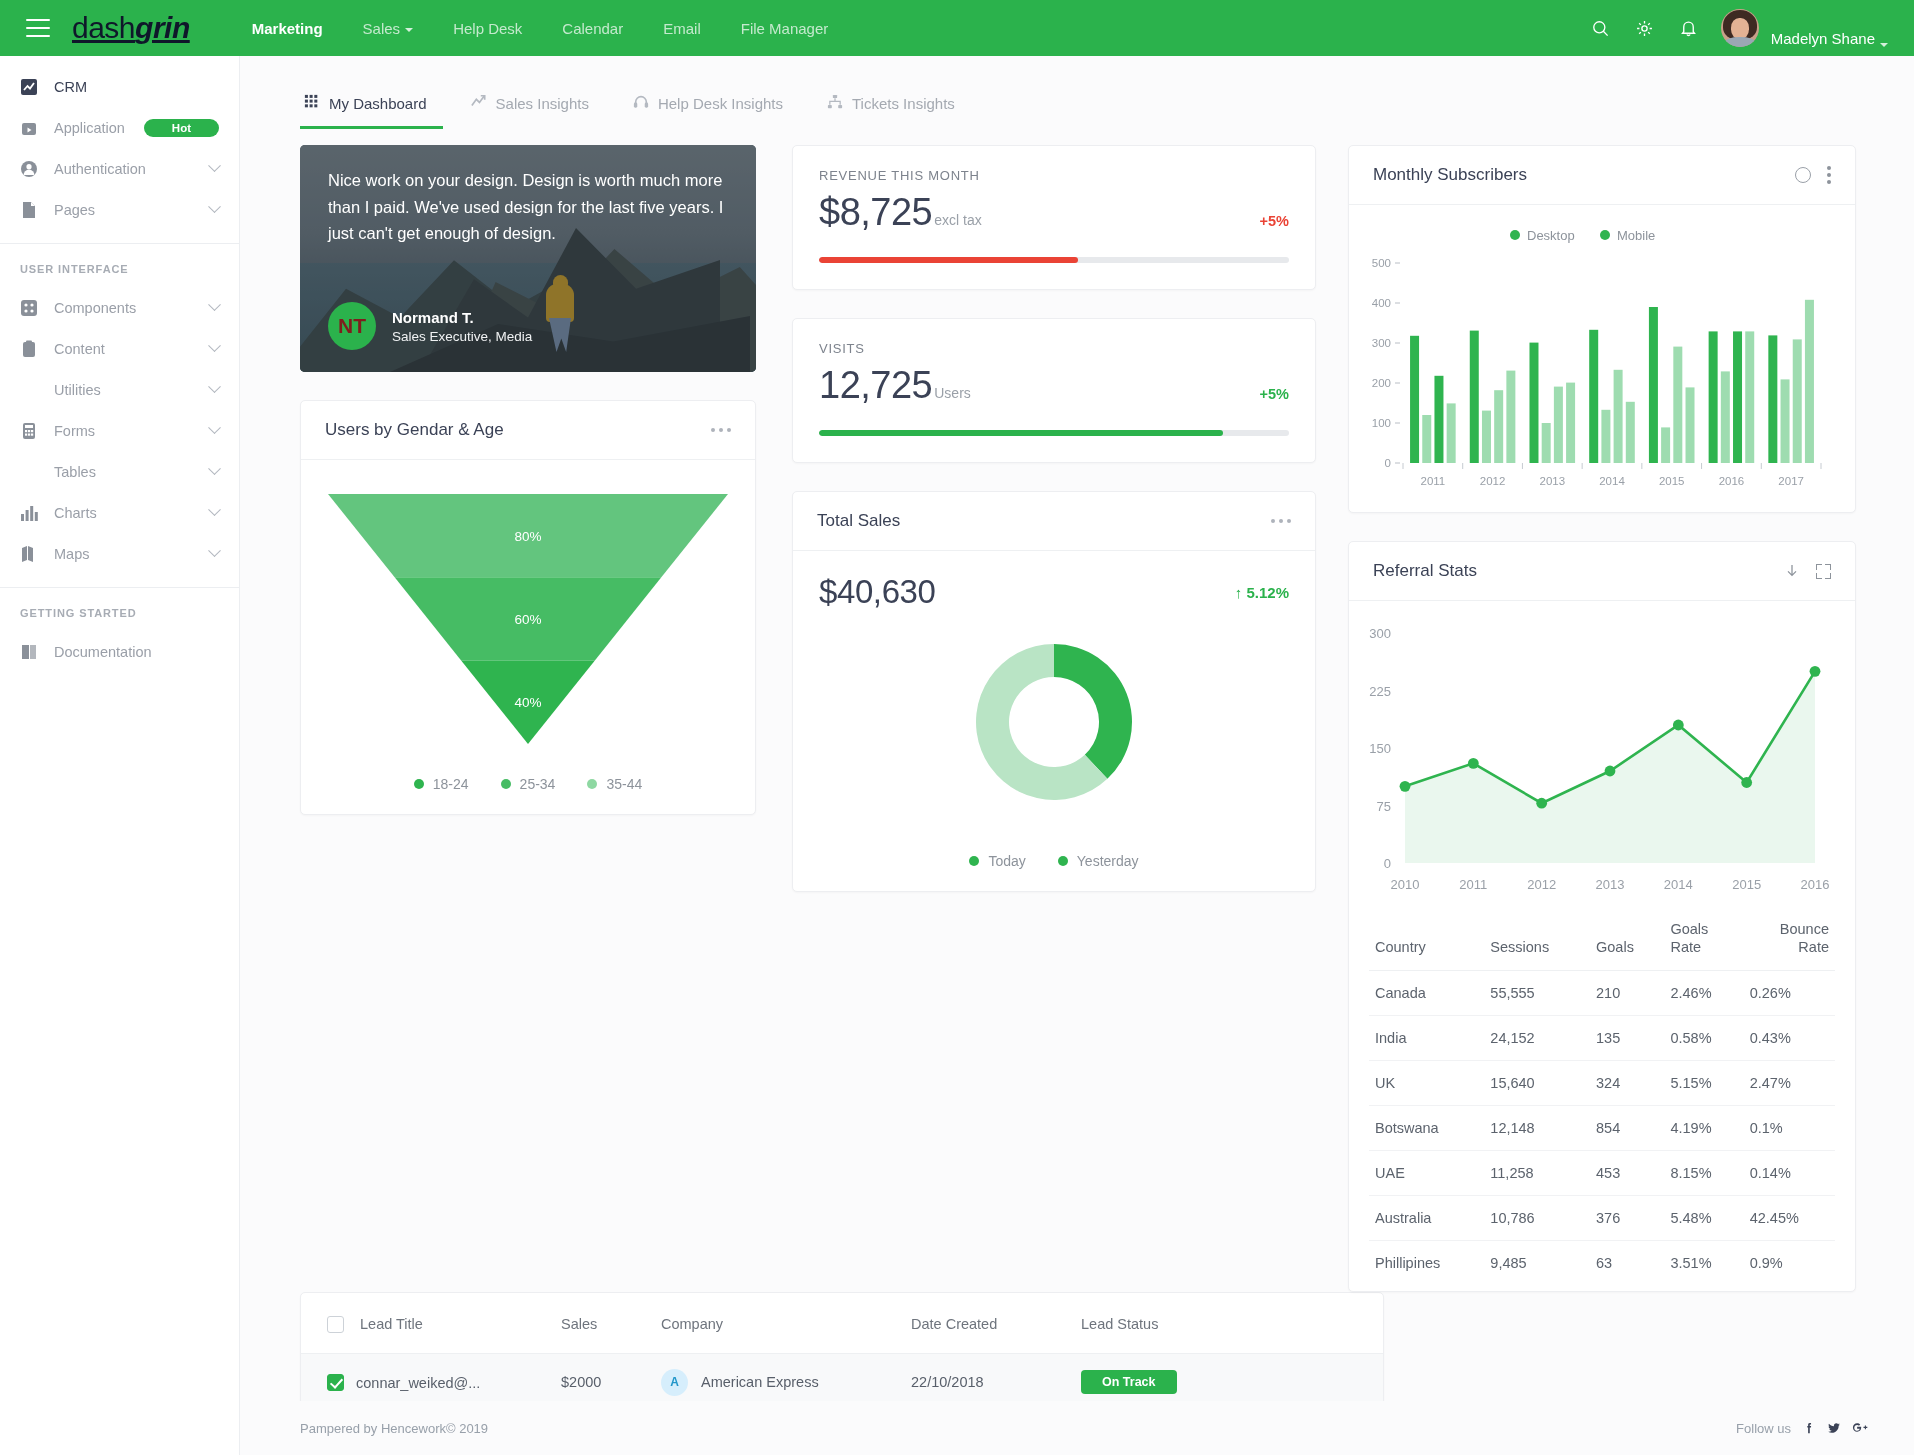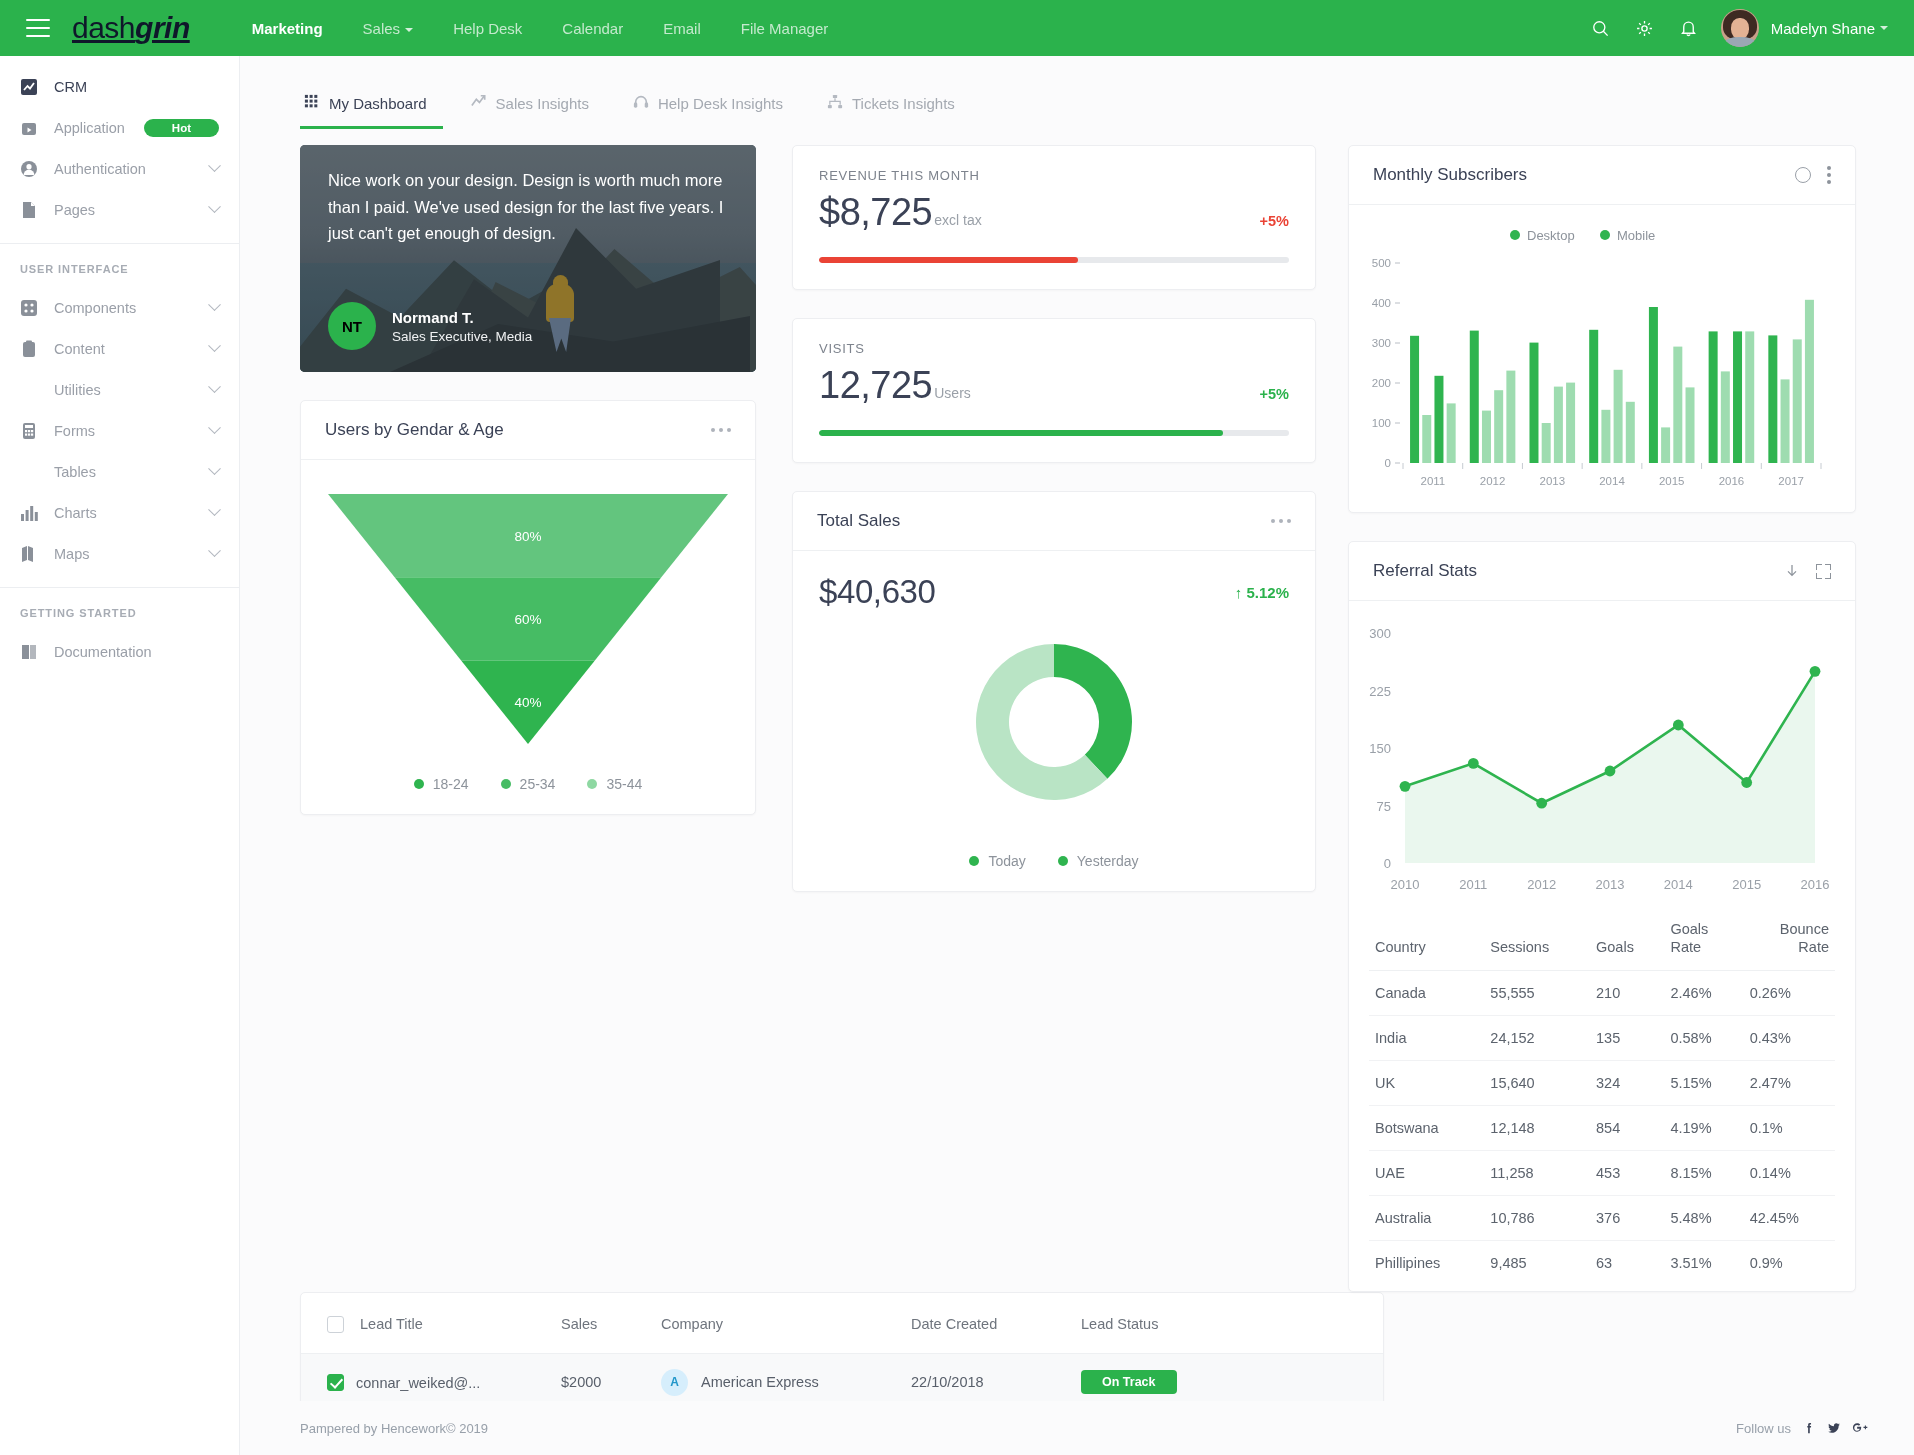--- a/index.html
+++ b/index.html
@@ -30,21 +30,21 @@
   .hnav a { color: rgba(255,255,255,.72); text-decoration: none; font-size: 15px;
     padding: 0 20px; white-space: nowrap; }
   .hnav a.active { color: #fff; font-weight: 700; }
   .caret-d { display: inline-block; width: 0; height: 0; margin-left: 5px;
     border-left: 4px solid transparent; border-right: 4px solid transparent;
     border-top: 4px solid rgba(255,255,255,.8); vertical-align: middle; }
   .hright { margin-left: auto; display: flex; align-items: center; gap: 0; }
   .hicon { width: 44px; height: 44px; display: flex; align-items: center;
     justify-content: center; cursor: pointer; }
   .hicon svg { stroke: #fff; fill: none; stroke-width: 1.7; }
-  .userbox { display: flex; align-items: center; margin-left: 10px; cursor: pointer; }
+  .userbox { display: flex; align-items: flex-end; margin-left: 10px; cursor: pointer; }
   .avatar-img { width: 38px; height: 38px; border-radius: 50%; overflow: hidden;
     background: #c8a089; position: relative; flex: none; }
   .avatar-img .hair { position: absolute; left: 2px; top: 1px; width: 34px; height: 30px;
      background: #3e2a22; border-radius: 50% 50% 42% 42%; }
   .avatar-img .face { position: absolute; left: 10px; top: 9px; width: 18px; height: 21px;
      background: #e3b294; border-radius: 46%; }
   .avatar-img .shirt { position: absolute; left: 4px; bottom: 0; width: 30px; height: 10px;
      background: #9aa7b4; border-radius: 48% 48% 0 0; }
   .uname { color: #fff; font-size: 15px; margin-left: 12px; white-space: nowrap; }
 
@@ -115,22 +115,22 @@
   .hero .person .jk { position: absolute; top: 0; left: 4px; width: 28px; height: 38px;
     background: #d9a520; border-radius: 11px 11px 4px 4px; }
   .hero .person .hd { position: absolute; top: -9px; left: 11px; width: 15px; height: 15px;
     background: #d9a520; border-radius: 50% 50% 40% 40%; }
   .hero .person .lg { position: absolute; top: 34px; left: 7px; width: 22px; height: 34px;
     background: #7e97b5; clip-path: polygon(0 0,100% 0,78% 100%,56% 60%,34% 100%); }
   .hero .shade { position: absolute; inset: 0; background: rgba(40,48,56,.42); }
   .hero-quote { position: absolute; top: 22px; left: 28px; right: 28px; color: #fff;
     font-size: 16.5px; line-height: 1.62; }
   .hero-foot { position: absolute; left: 28px; bottom: 22px; display: flex; align-items: center; }
-  .hero-av { width: 48px; height: 48px; border-radius: 50%; background: #2bb24c; color: #000000;
-    display: flex; align-items: center; justify-content: center; font-size: 15px;
+  .hero-av { width: 48px; height: 48px; border-radius: 50%; background: #2bb24c; color: #7f1d1d;
+    display: flex; align-items: center; justify-content: center; font-size: 21px;
     font-weight: 700; flex: none; }
   .hero-name { color: #fff; font-weight: 700; font-size: 15px; }
   .hero-role { color: #f0f2f3; font-size: 13.5px; margin-top: 3px; }
 
   
   .stat { padding: 22px 26px 26px; }
   .stat-label { font-size: 13px; letter-spacing: .75px; color: #7d838d; text-transform: uppercase; }
   .stat-row { display: flex; align-items: flex-end; margin-top: 10px; }
   .stat-val { font-size: 38px; font-weight: 300; color: #3b4256; line-height: 1; letter-spacing: -.5px; }
   .stat-unit { font-size: 14px; color: #9aa0a8; margin-left: 2px; margin-bottom: 3px; }

